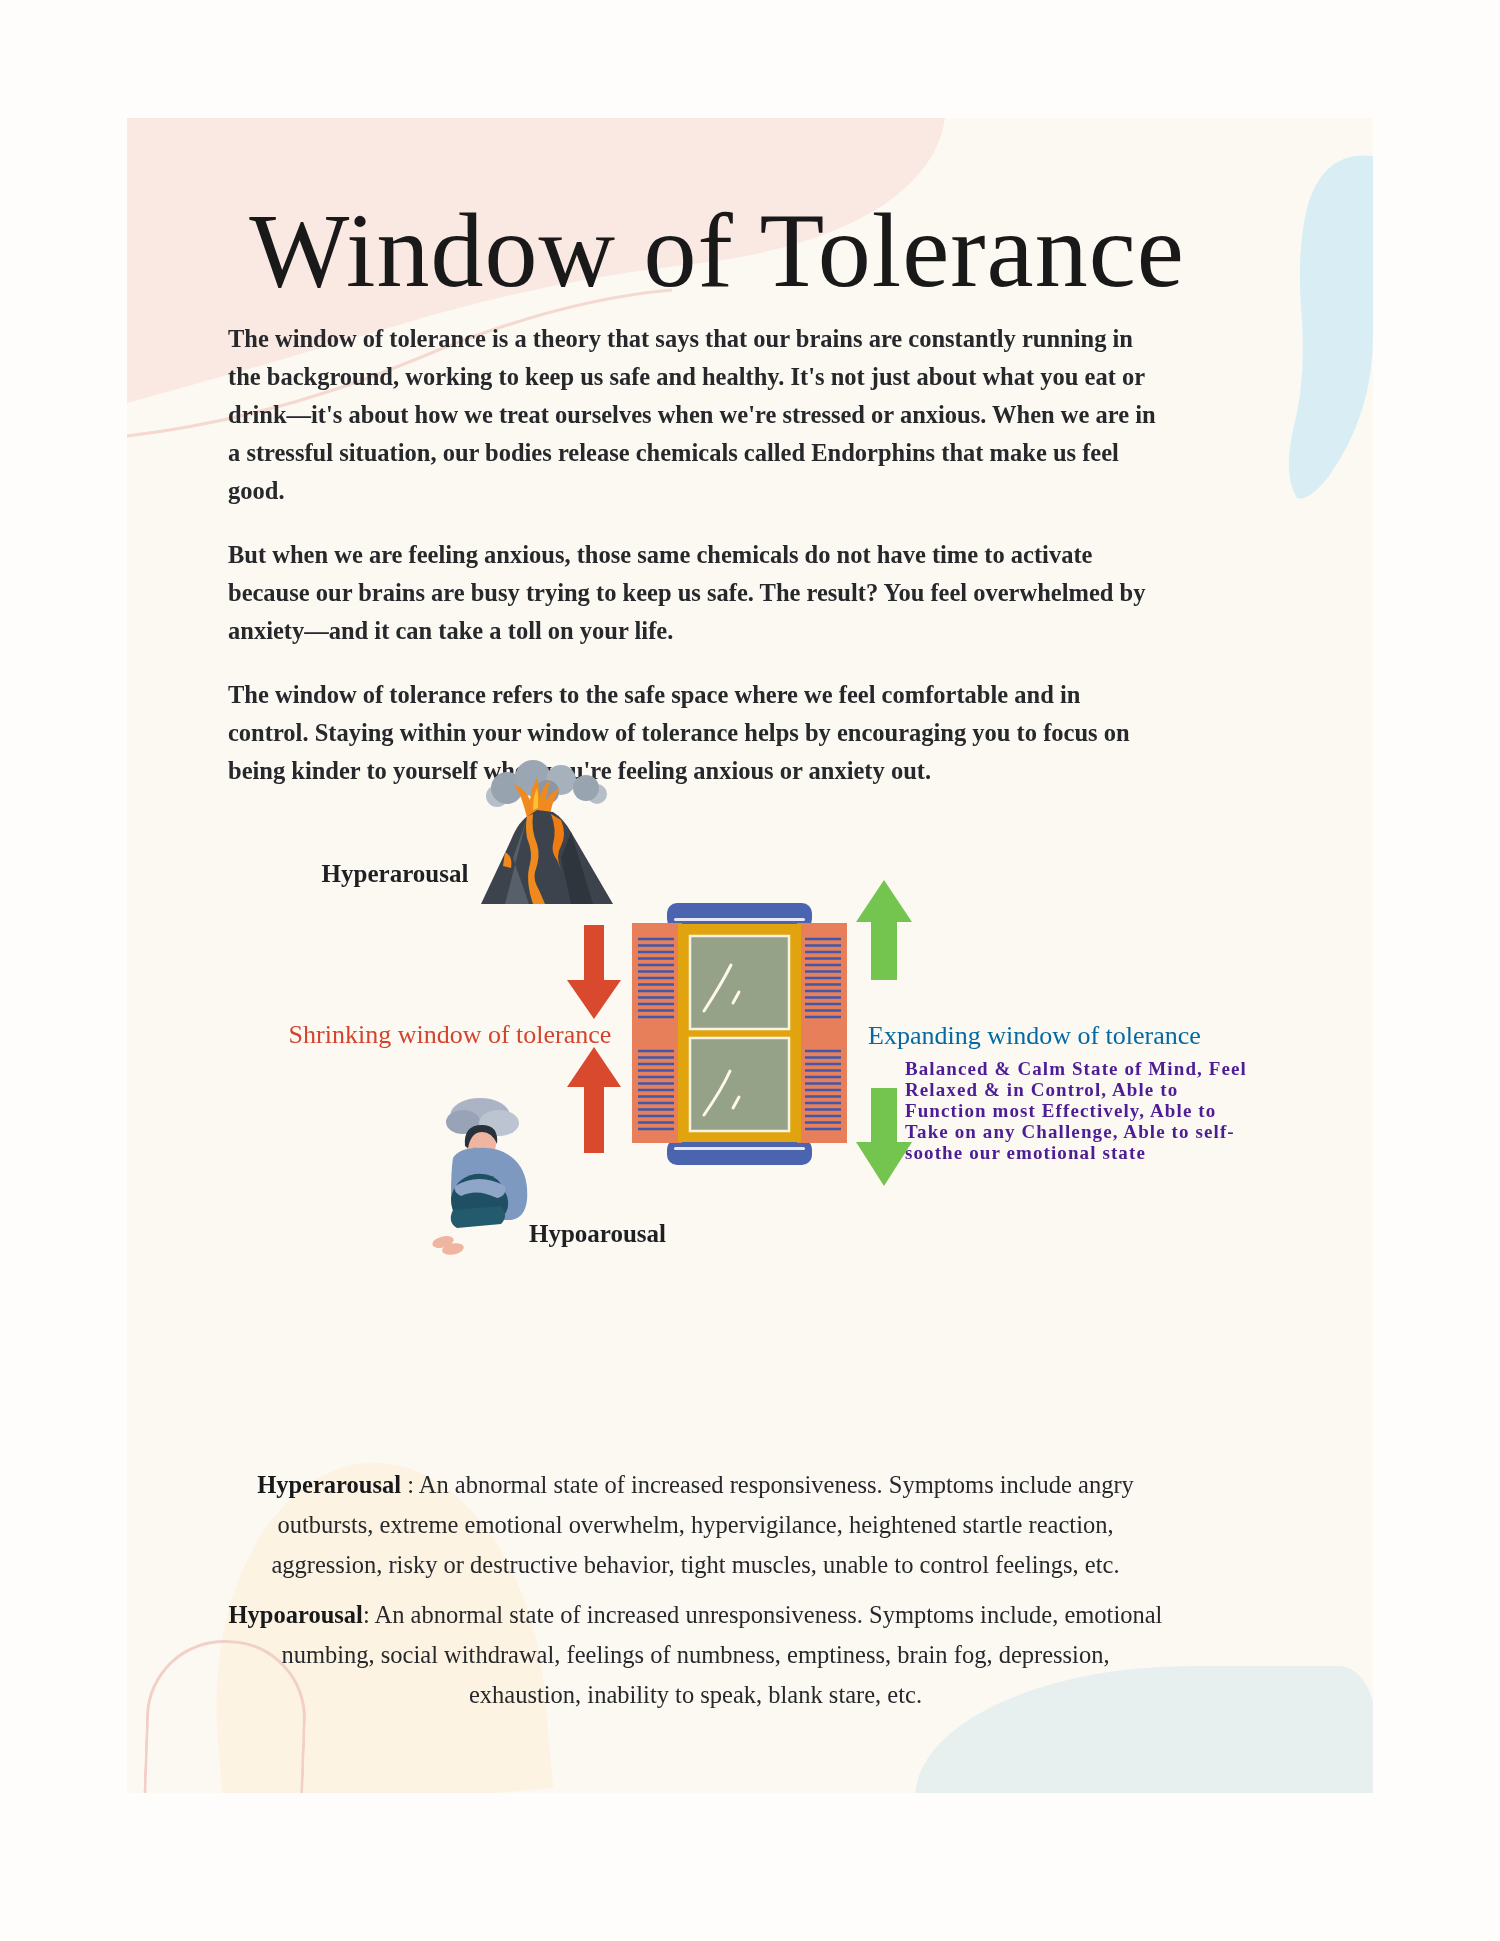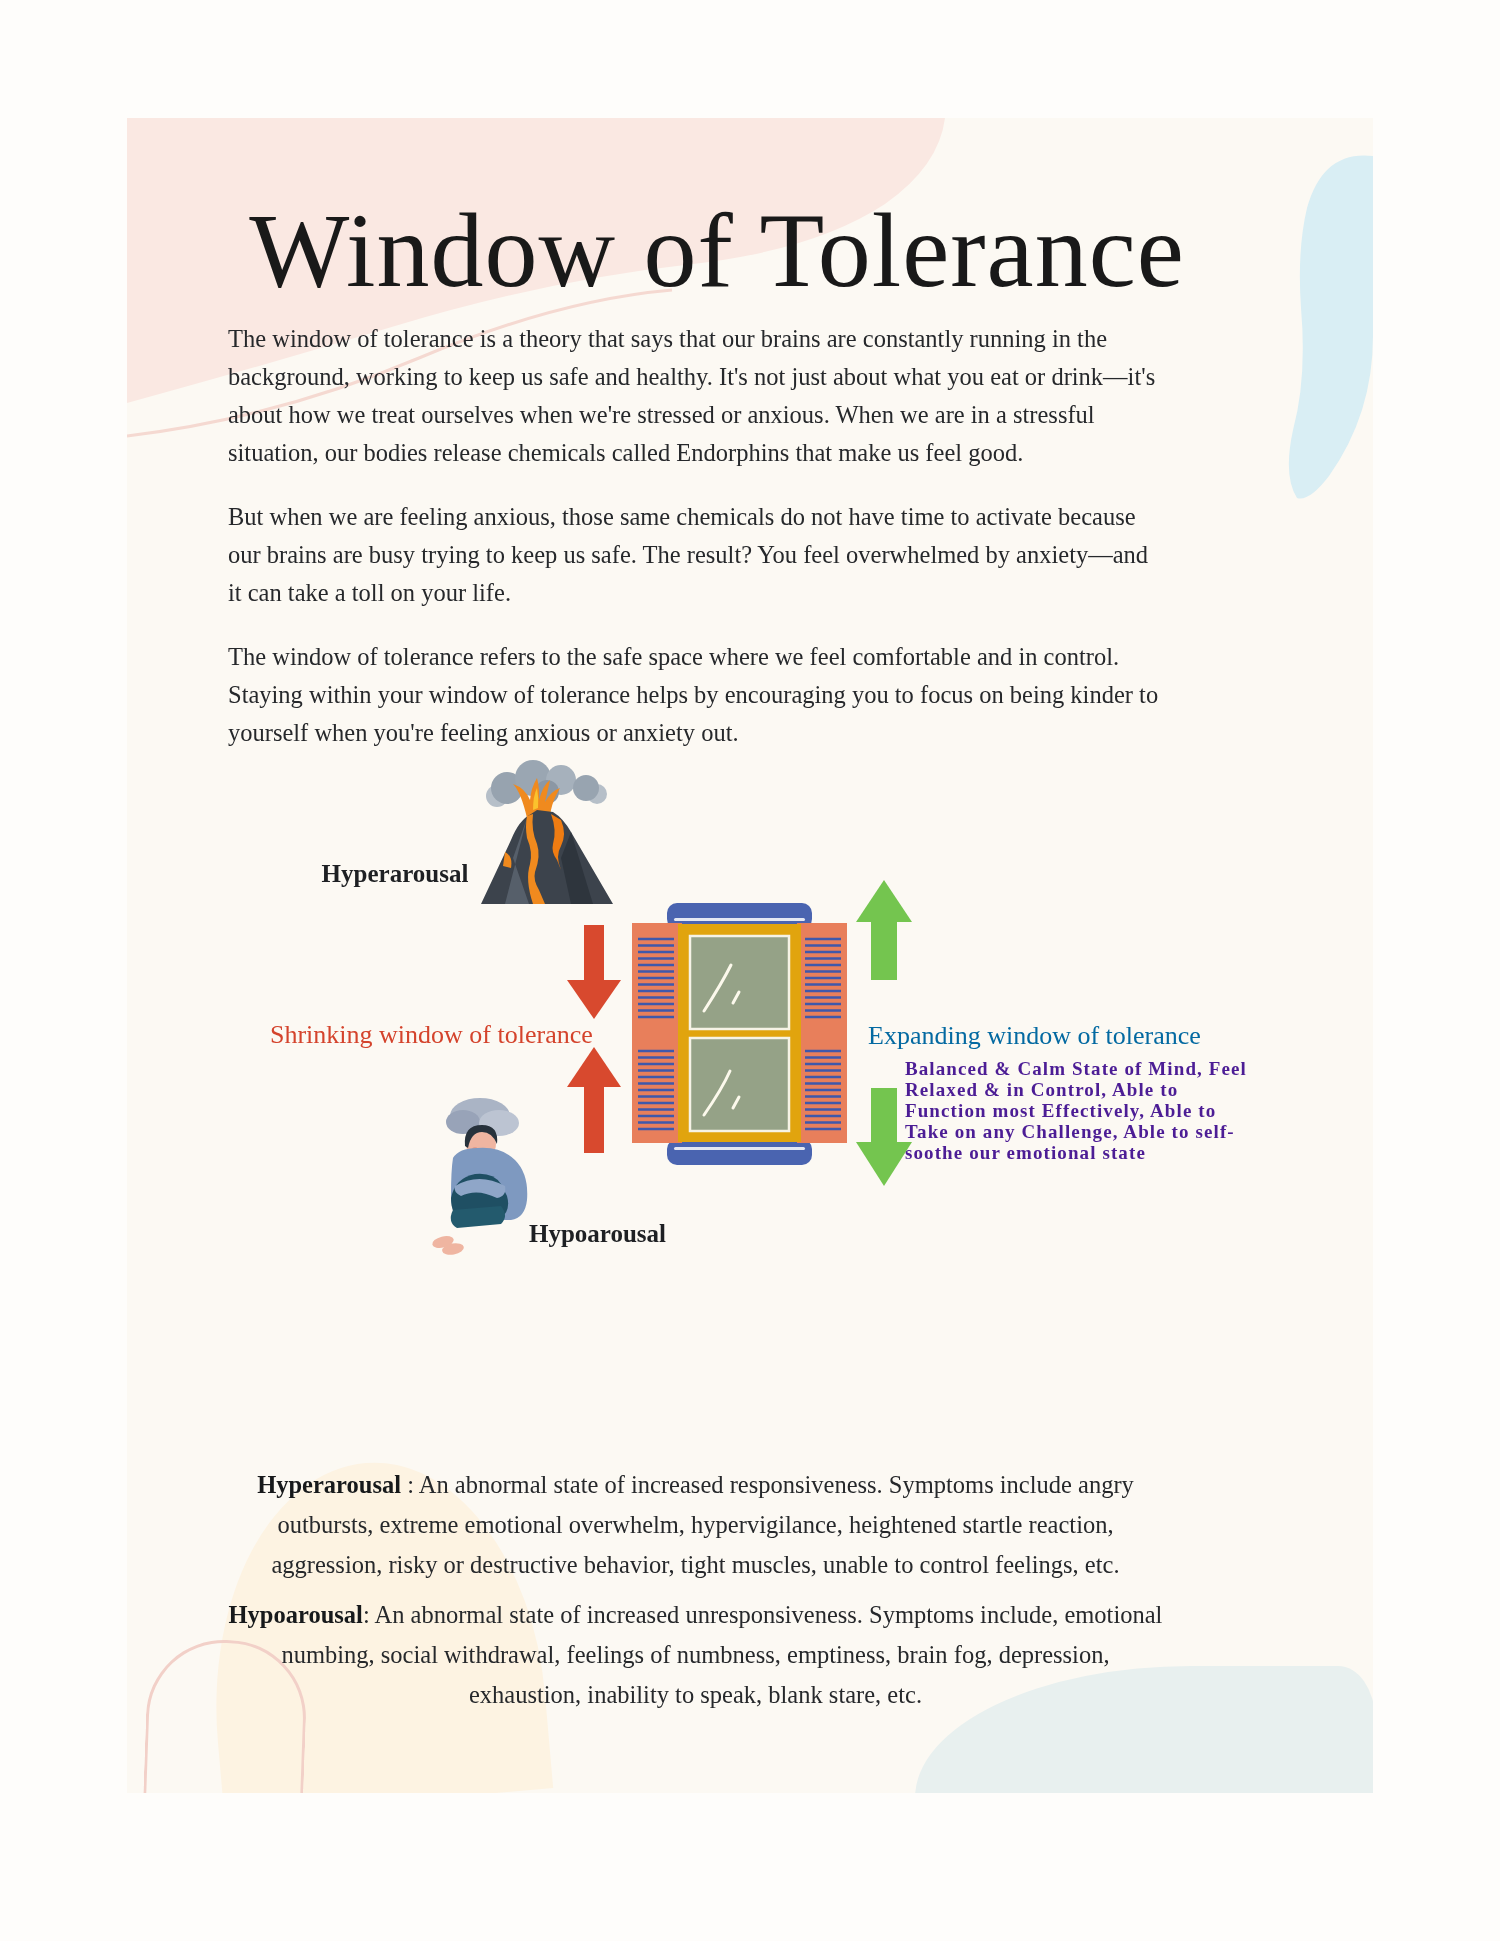--- a/index.html
+++ b/index.html
@@ -16,26 +16,26 @@
               border:3px solid #f2d0c8; border-bottom:none; border-radius:78px 78px 0 0;
               transform:rotate(2deg); }
   .bluegray-blob { left:788px; top:1548px; width:460px; height:132px; background:#e8f0ef;
                    border-radius:60% 8% 0 0 / 100% 40% 0 0; }
 
   
   .title { position:absolute; top:72px; left:0; width:1180px; text-align:center;
            font-size:106px; font-weight:400; letter-spacing:1px; color:#191919; }
   .text-col { position:absolute; left:101px; top:202px; width:935px;
               font-size:24.5px; line-height:38px; color:#26282b; }
-  .text-col p { margin:0 0 26px 0; }
+  .text-col p { margin:0 0 26px 0;font-weight:bold; }
   .hyper-block { position:absolute; left:68px; top:742px; width:400px; text-align:center; color:#26282b; }
   .hypo-block  { position:absolute; left:258px; top:1102px; width:425px; text-align:center; color:#26282b; }
   .state-label { font-size:25px; font-weight:bold; color:#1e2023; margin-bottom:6px; }
   .state-desc  { font-size:20px; line-height:29px; }
-  .shrink-label { position:absolute; left:143px; top:902px; width:360px; text-align:left;
+  .shrink-label { position:absolute; left:143px; top:902px; width:360px; text-align:center;
                   white-space:nowrap; font-size:26px; color:#d4432c; }
   .expand-label { position:absolute; left:741px; top:903px; white-space:nowrap;
                   font-size:26px; color:#0369a1; }
   .expand-desc  { position:absolute; left:778px; top:940px; width:350px;
                   font-size:19px; line-height:21px; letter-spacing:1.1px;
                   font-weight:bold; color:#4c1d95; }
   .arrow { position:absolute; }
   .arr-red-down { left:440px; top:807px; }
   .arr-red-up   { left:440px; top:929px; }
   .arr-green-up   { left:729px; top:762px; }

